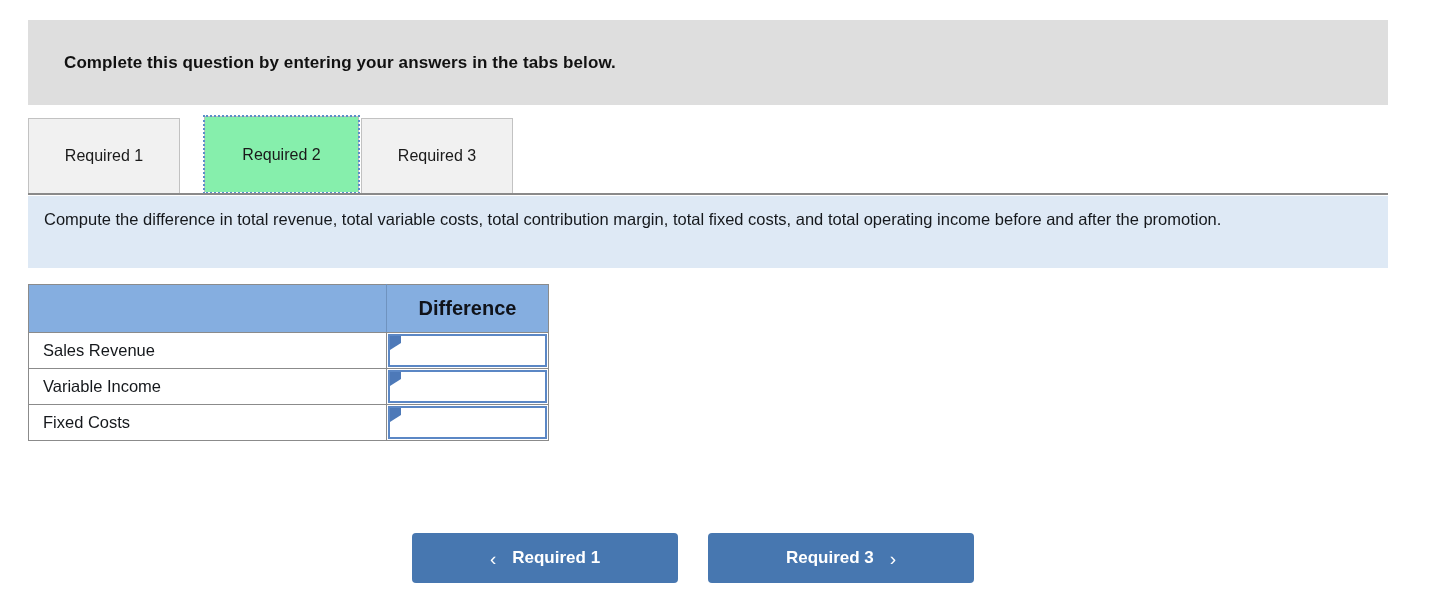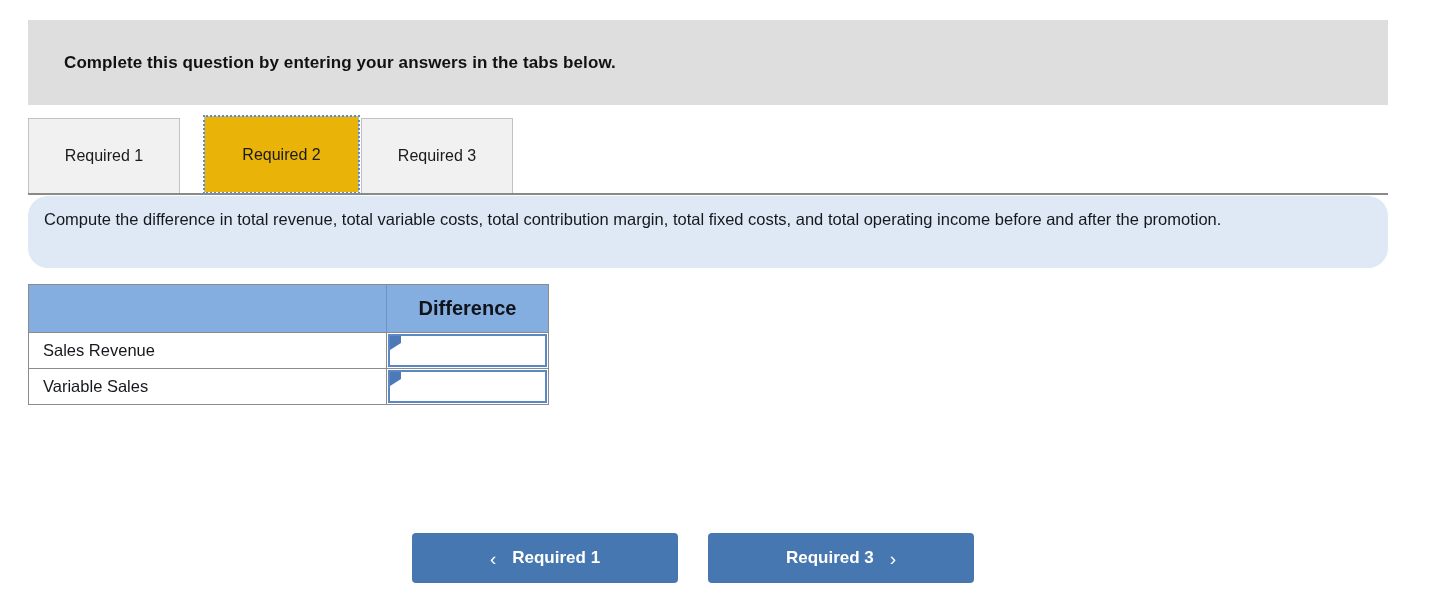--- a/index.html
+++ b/index.html
@@ -42,41 +42,40 @@
     background: #f1f1f1;
     border: 1px solid #c2c2c2;
     border-bottom: none;
     display: flex; align-items: center; justify-content: center;
     font-size: 16px; color: #1a1a1a;
     cursor: pointer;
     user-select: none;
   }
   .tab-1 { left: 0px;   width: 152px; }
   .tab-2 { left: 176px; width: 155px; top: 0px; height: 77px;
-           background: #eab308;
+           background: #86efac;
            border: 1px solid #bdbdbd;
            border-bottom: 1px solid #ffffff;
            outline: 2px dotted #5b8ec9;
            outline-offset: -1px; }
   .tab-3 { left: 333px; width: 152px; }
   .tab-underline {
     position: absolute;
     left: 0; top: 77px;
     width: 1360px; height: 2px;
     background: #8a8a8a;
   }
 
   
   .instruction {
     position: absolute;
     left: 28px; top: 196px;
     width: 1360px; height: 72px;
     background: #dee9f5;
     padding: 12px 16px 0 16px;
-    border-radius: 20px;
   }
   .instruction-text {
     font-size: 16.5px;
     color: #15181c;
     line-height: 1.45;
   }
 
   
   .grid {
     position: absolute;
@@ -207,21 +206,30 @@
       <tr>
         <td class="label-cell">Sales Revenue</td>
         <td class="input-cell">
           <div class="cell-input-wrap">
             <span class="tri-marker"></span>
             <input class="cell-input" type="text" value="" style="">
           </div>
         </td>
       </tr>
       <tr>
-        <td class="label-cell">Variable Sales</td>
+        <td class="label-cell">Variable Income</td>
+        <td class="input-cell">
+          <div class="cell-input-wrap">
+            <span class="tri-marker"></span>
+            <input class="cell-input" type="text" value="" style="">
+          </div>
+        </td>
+      </tr>
+      <tr>
+        <td class="label-cell">Fixed Costs</td>
         <td class="input-cell">
           <div class="cell-input-wrap">
             <span class="tri-marker"></span>
             <input class="cell-input" type="text" value="" style="">
           </div>
         </td>
       </tr>
     </tbody>
   </table>
 

